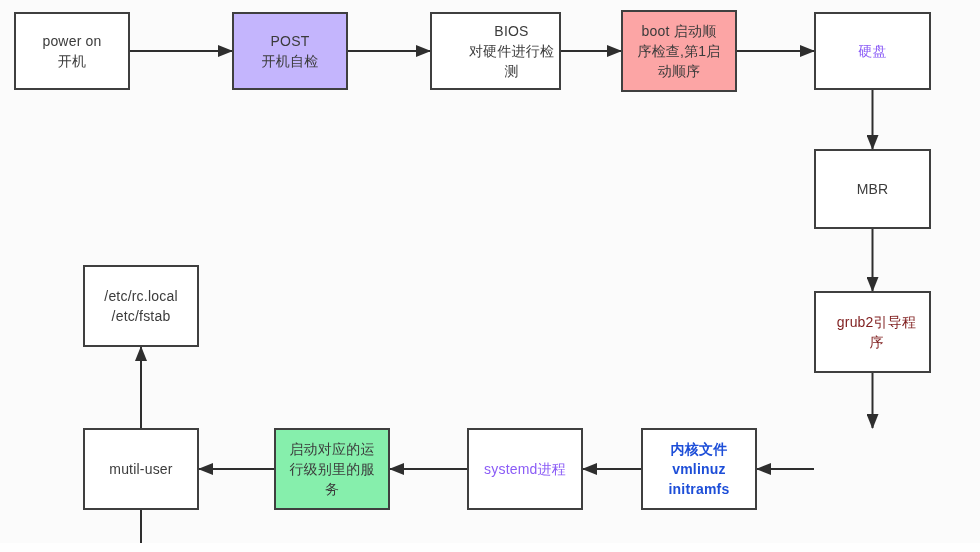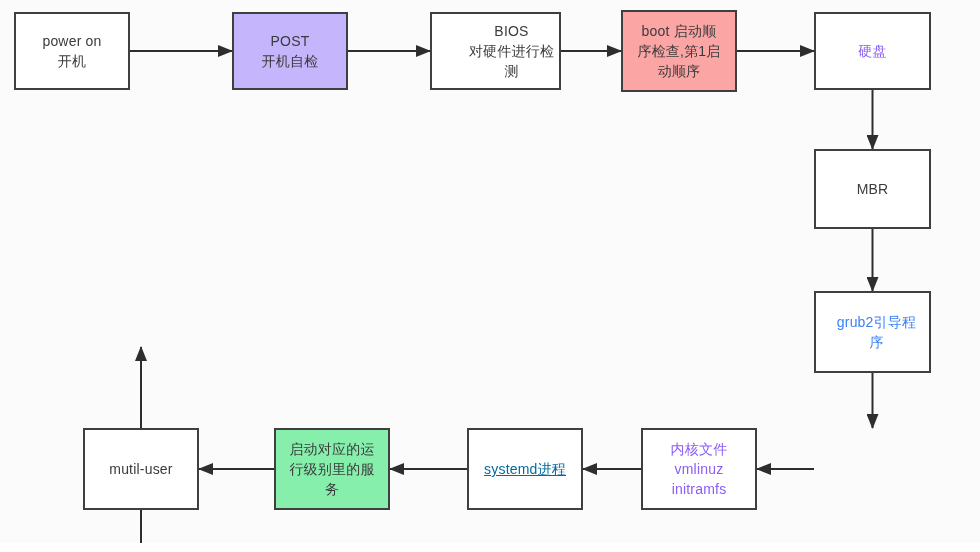--- a/index.html
+++ b/index.html
@@ -90,40 +90,44 @@
 
   <div class="node" style="left: 814px; top: 12px; width: 117px; height: 78px; background: rgb(255, 255, 255); border-color: rgb(63, 63, 63);">
     <span class="label" style="color: #8b5cf6;">硬盘</span>
   </div>
 
   <div class="node" style="left: 814px; top: 149px; width: 117px; height: 80px; background: rgb(255, 255, 255); border-color: rgb(63, 63, 63); text-align: center;">
     <span class="label" style="color: rgb(59, 59, 59);">MBR</span>
   </div>
 
   <div class="node" style="left: 814px; top: 291px; width: 117px; height: 82px; background: rgb(255, 255, 255); border-color: rgb(63, 63, 63);">
-    <span class="label" style="color: #3b82f6; margin-left: 8px;">grub2引导程
+    <span class="label" style="color: #7f1d1d; margin-left: 8px;">grub2引导程
 序</span>
   </div>
 
 
   <div class="node" style="left: 641px; top: 428px; width: 116px; height: 82px; background: rgb(255, 255, 255); border-color: rgb(63, 63, 63);">
-    <span class="label" style="color: #8b5cf6;">内核文件
+    <span class="label" style="color: #1d4ed8; font-weight: bold;">内核文件
 vmlinuz
 initramfs</span>
   </div>
 
   <div class="node" style="left: 467px; top: 428px; width: 116px; height: 82px; background: rgb(255, 255, 255); border-color: rgb(63, 63, 63);">
-    <span class="label" style="color: #0369a1; text-decoration: underline;">systemd进程</span>
+    <span class="label" style="color: #8b5cf6;">systemd进程</span>
   </div>
 
   <div class="node" style="left: 274px; top: 428px; width: 116px; height: 82px; background: #86efac; border-color: rgb(63, 63, 63);">
     <span class="label" style="color: rgb(59, 59, 59);">启动对应的运
 行级别里的服
 务</span>
   </div>
 
   <div class="node" style="left: 83px; top: 428px; width: 116px; height: 82px; background: rgb(255, 255, 255); border-color: rgb(63, 63, 63);">
     <span class="label" style="color: rgb(59, 59, 59);">mutil-user</span>
   </div>
 
+  <div class="node" style="left: 83px; top: 265px; width: 116px; height: 82px; background: rgb(255, 255, 255); border-color: rgb(63, 63, 63);">
+    <span class="label" style="color: rgb(59, 59, 59);">/etc/rc.local
+/etc/fstab</span>
+  </div>
 
   <div class="bottom-strip"></div>
 </div>
 
 </body></html>

